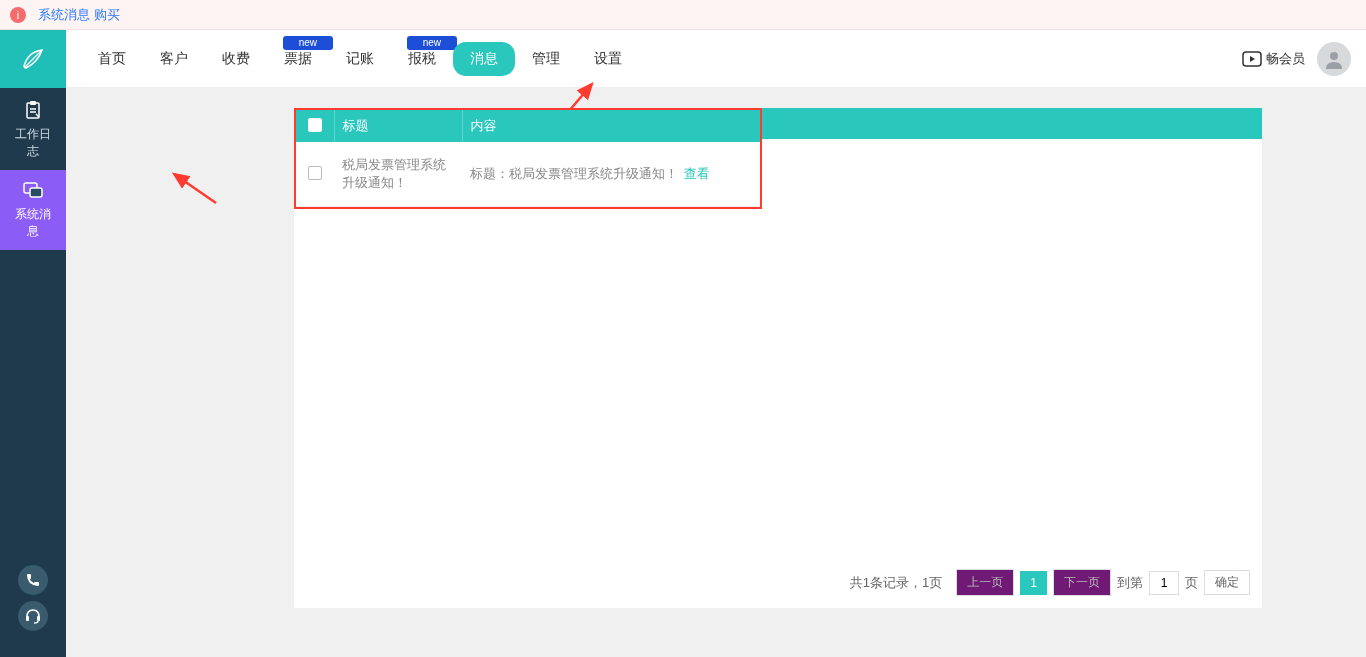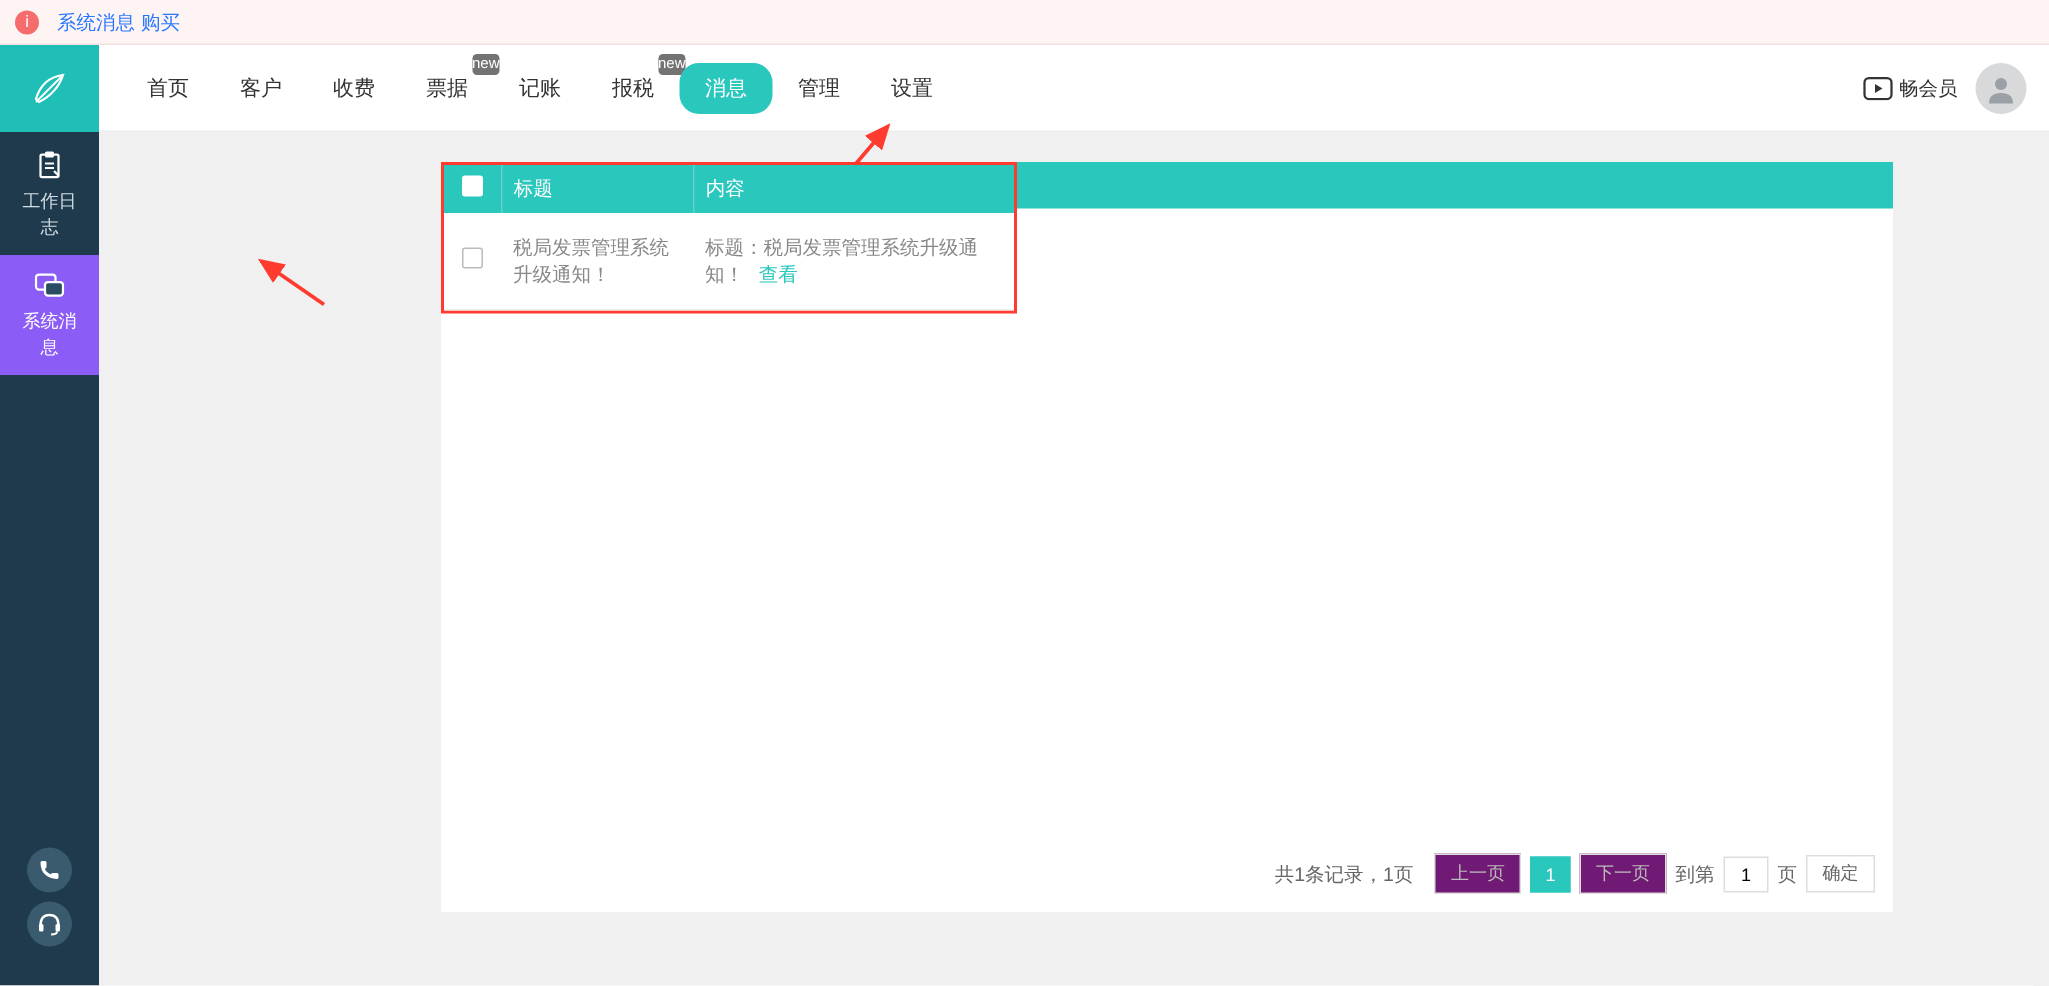--- a/index.html
+++ b/index.html
@@ -19,33 +19,33 @@
     .sidebar-item .sb-icon { display: block; margin: 0 auto 6px; }
     .sidebar-bottom { margin-top: auto; padding-bottom: 20px; width: 100%; }
     .sidebar-bottom-icon { width: 30px; height: 30px; border-radius: 50%; background: #3a5a6e; margin: 6px auto; display: flex; align-items: center; justify-content: center; }
     
     .main { flex: 1; display: flex; flex-direction: column; }
     
     .topnav { background: #fff; height: 58px; display: flex; align-items: center; padding: 0 15px; border-bottom: 1px solid #eee; }
     .nav-items { display: flex; gap: 0; align-items: center; }
     .nav-item { padding: 8px 17px; cursor: pointer; position: relative; font-size: 14px; color: #333; }
     .nav-item.active { background: #2ac7bd; color: #fff; border-radius: 13px; }
-    .nav-badge { position: absolute; top: -6px; right: -4px; background: #737373; color: #fff; font-size: 10px; padding: 1px 0; border-radius: 3px; line-height: 1.2; }
+    .nav-badge { position: absolute; top: -6px; right: -4px; background: #1d4ed8; color: #fff; font-size: 10px; padding: 1px 16px; border-radius: 3px; line-height: 1.2; }
     .topnav-right { margin-left: auto; display: flex; align-items: center; gap: 12px; }
     .member-link { display: flex; align-items: center; gap: 4px; color: #333; cursor: pointer; }
     .avatar { width: 34px; height: 34px; border-radius: 50%; background: #d7d9db; display: flex; align-items: center; justify-content: center; }
     
     .content { flex: 1; padding: 20px 0 0 0; position: relative; }
     .content-card { width: 968px; margin: 0 0 0 228px; background: #fff; padding: 0; min-height: 500px; position: relative; }
     
     .arrow-box { position: absolute; pointer-events: none; }
     .arrow-to-nav { left: 498px; top: -12px; }
     .arrow-to-sidebar { left: 100px; top: 80px; }
     
-    .table-wrap { border: 2px solid #ff3b30; width: 384px; margin-left: 0; font-family: Liberation Mono, monospace; }
+    .table-wrap { border: 2px solid #ff3b30; width: 468px; margin-left: 0; }
     .table-outer { display: flex; }
     .table { width: 100%; border-collapse: collapse; }
     .table thead th { background: #2ac7bd; color: #fff; font-weight: normal; padding: 7px 8px; text-align: left; font-size: 13px; border-right:1px solid #5ed4cc; }
     .table thead th:last-child{ border-right:none; }
     .table thead th.checkbox-col { width: 38px; text-align: center; }
     .table tbody td { padding: 14px 8px; color: #888; font-size: 13px; border-bottom: 1px solid #eee; vertical-align: middle; }
     .table tbody td.checkbox-col { width: 38px; text-align: center; }
     .title-col { width: 128px; }
     .checkbox-box { width: 14px; height: 14px; border: 1px solid #bbb; display: inline-block; background: #fff; border-radius: 2px; }
     .thead-checkbox { border-color: #fff; }

